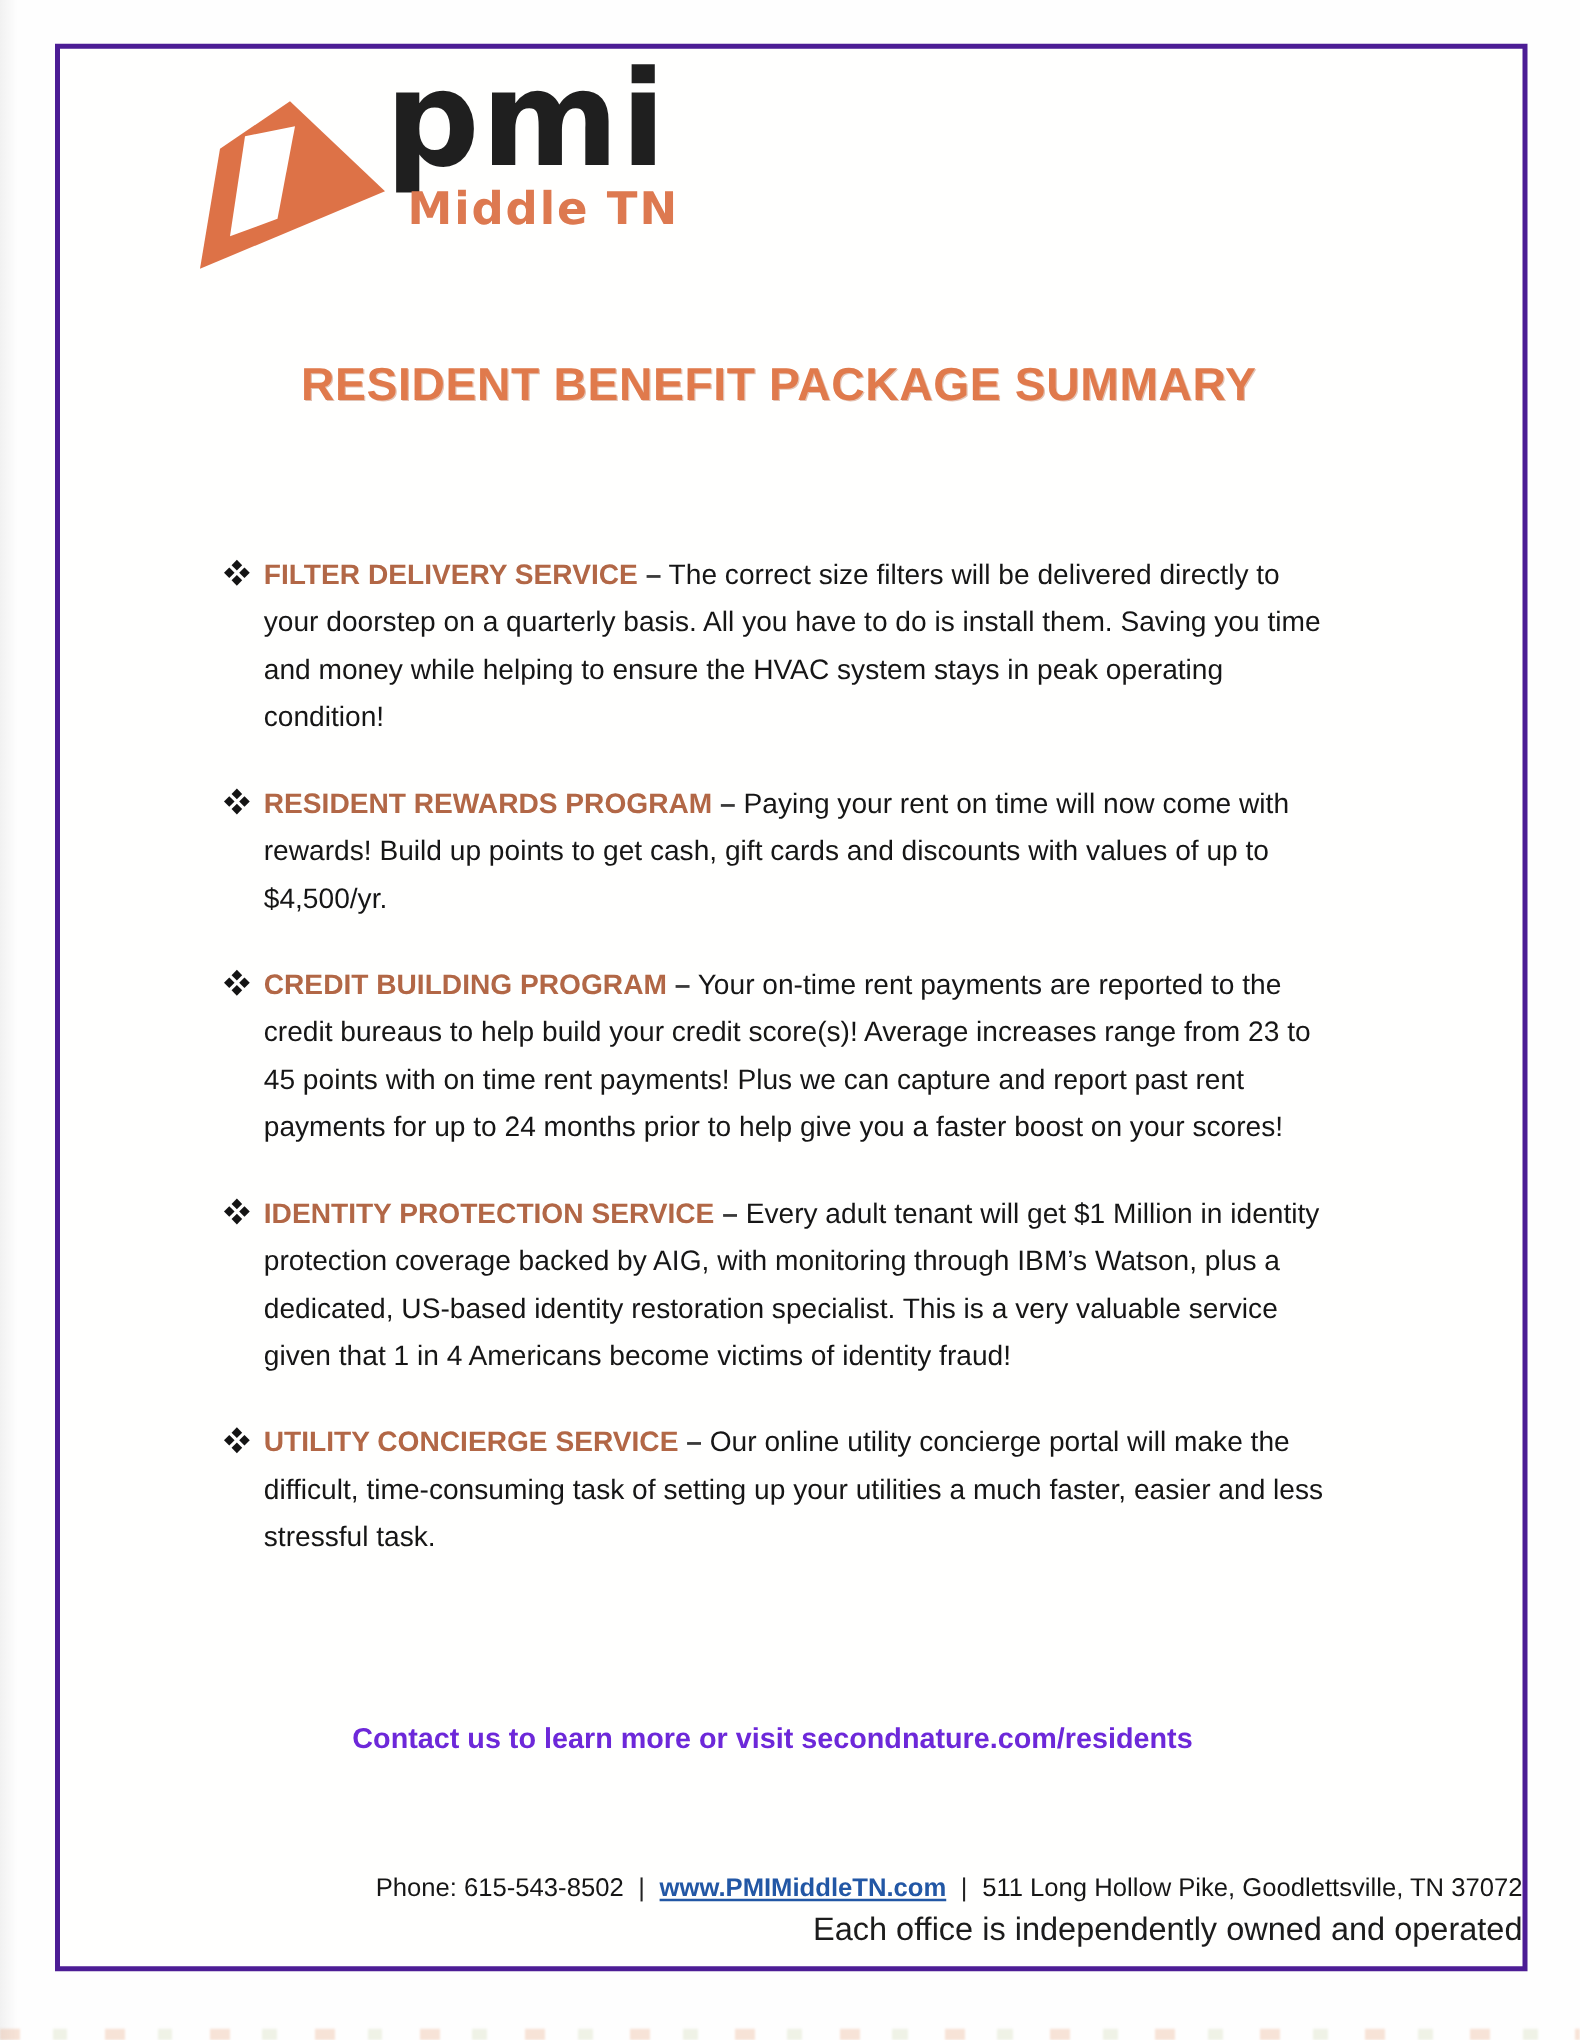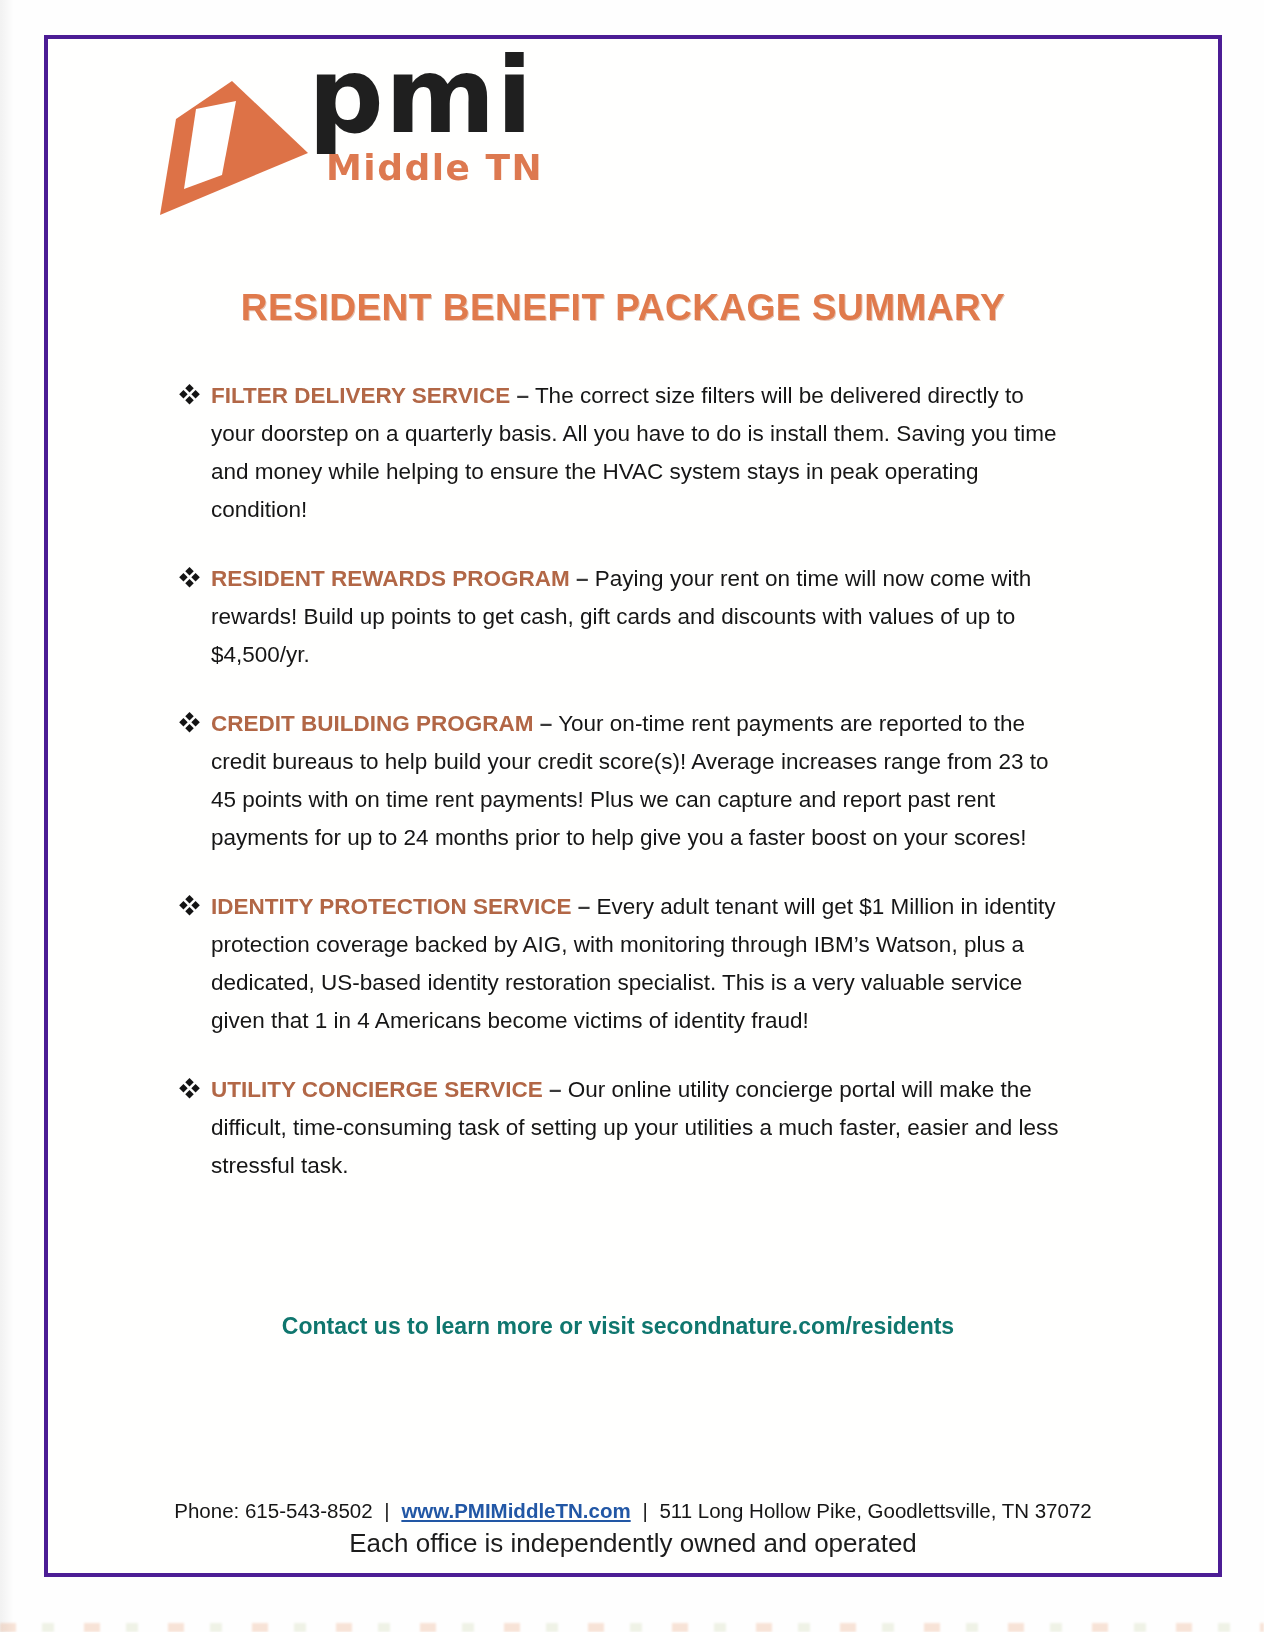--- a/index.html
+++ b/index.html
@@ -46,21 +46,21 @@
   .doc-title{
     margin:64px 20px 0 0;
     text-align:center;
     font-size:37px;font-weight:700;letter-spacing:.5px;
     color:#e07a4c;
     text-shadow:1px 1px 0 rgba(176,84,46,.35);
   }
   
   .benefits{
     list-style:none;
-    margin:48px 0 0 133px;padding:0;
+    margin:112px 0 0 133px;padding:0;
     width:888px;
   }
   .benefit{
     position:relative;
     padding-left:30px;
     margin-bottom:31px;
     font-size:22.5px;line-height:38px;
     font-weight:400;
     color:#161616;
   }
@@ -73,26 +73,26 @@
     content:"";position:absolute;left:0;top:0;
     width:5.6px;height:5.6px;background:#141414;
     box-shadow:8.6px 0 0 #141414, 0 8.6px 0 #141414, 8.6px 8.6px 0 #141414;
   }
   .benefit .heading{color:#b26746;font-weight:600;}
   .benefit .sep{color:#3a3a3a;font-weight:600;}
   
   .contact{
     margin:128px 30px 0 0;
     text-align:center;
-    font-size:23px;font-weight:600;color:#0f766e;
+    font-size:23px;font-weight:600;color:#6d28d9;
   }
   
   .footer{
     position:absolute;left:0;right:0;bottom:14px;
-    text-align:center;
+    text-align:right;
   }
   .footer-line1{font-size:20.5px;font-weight:500;color:#161616;margin-bottom:5px;}
   .footer-line1 .pipe{margin:0 6px;color:#222;}
   .footer-link{color:#2257a5;text-decoration:underline;font-weight:600;cursor:pointer;}
   .footer-line2{font-size:26px;font-weight:400;color:#1c1c1c;}
   
   .bleed{
     position:absolute;left:0;right:0;bottom:0;height:9px;
     background:repeating-linear-gradient(90deg,
       rgba(223,122,62,.20) 0 16px, rgba(0,0,0,0) 16px 42px,

